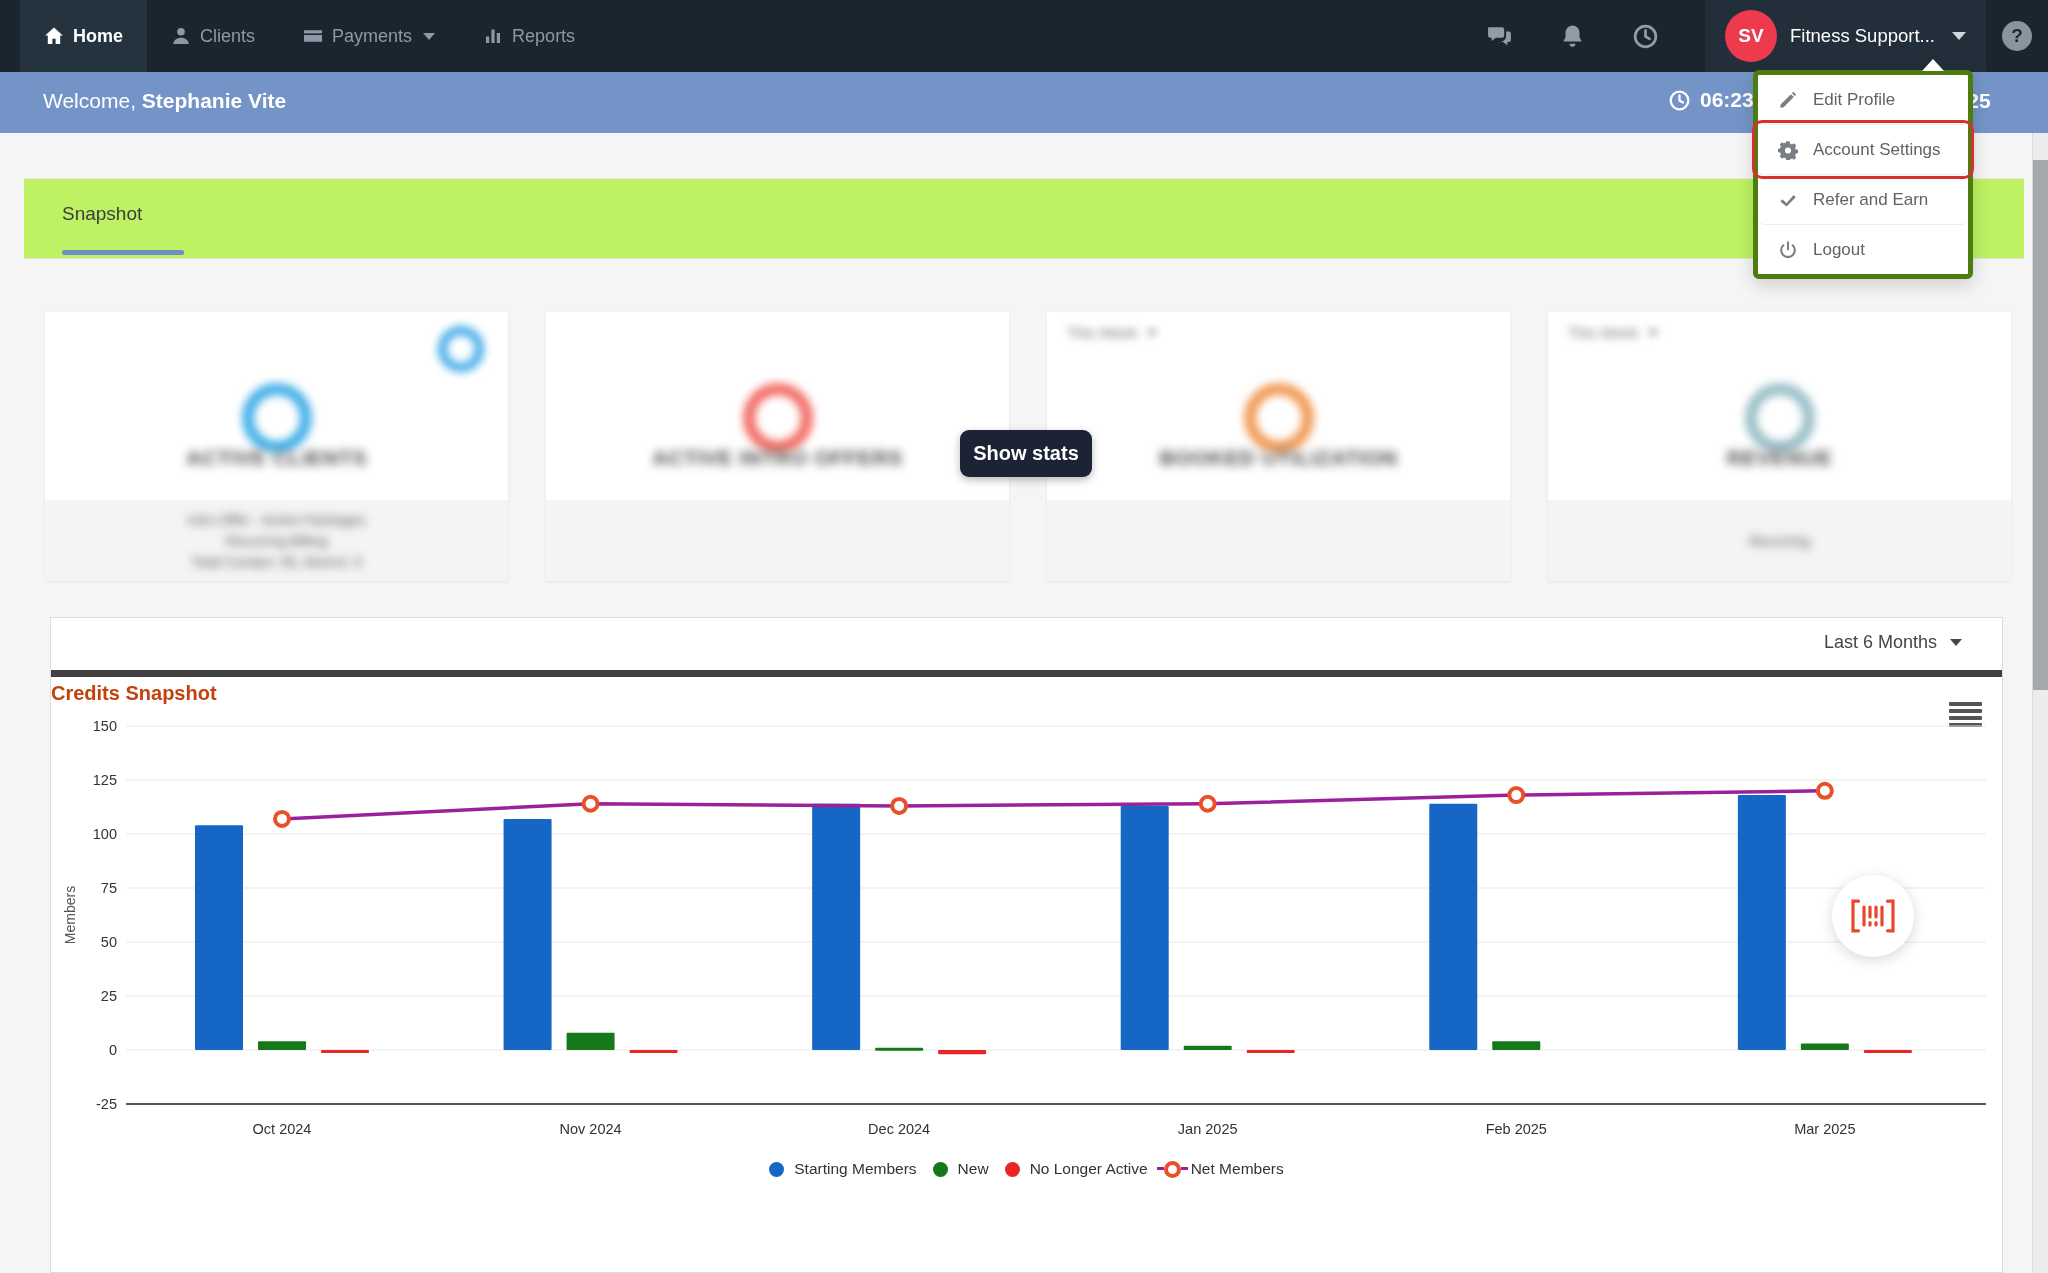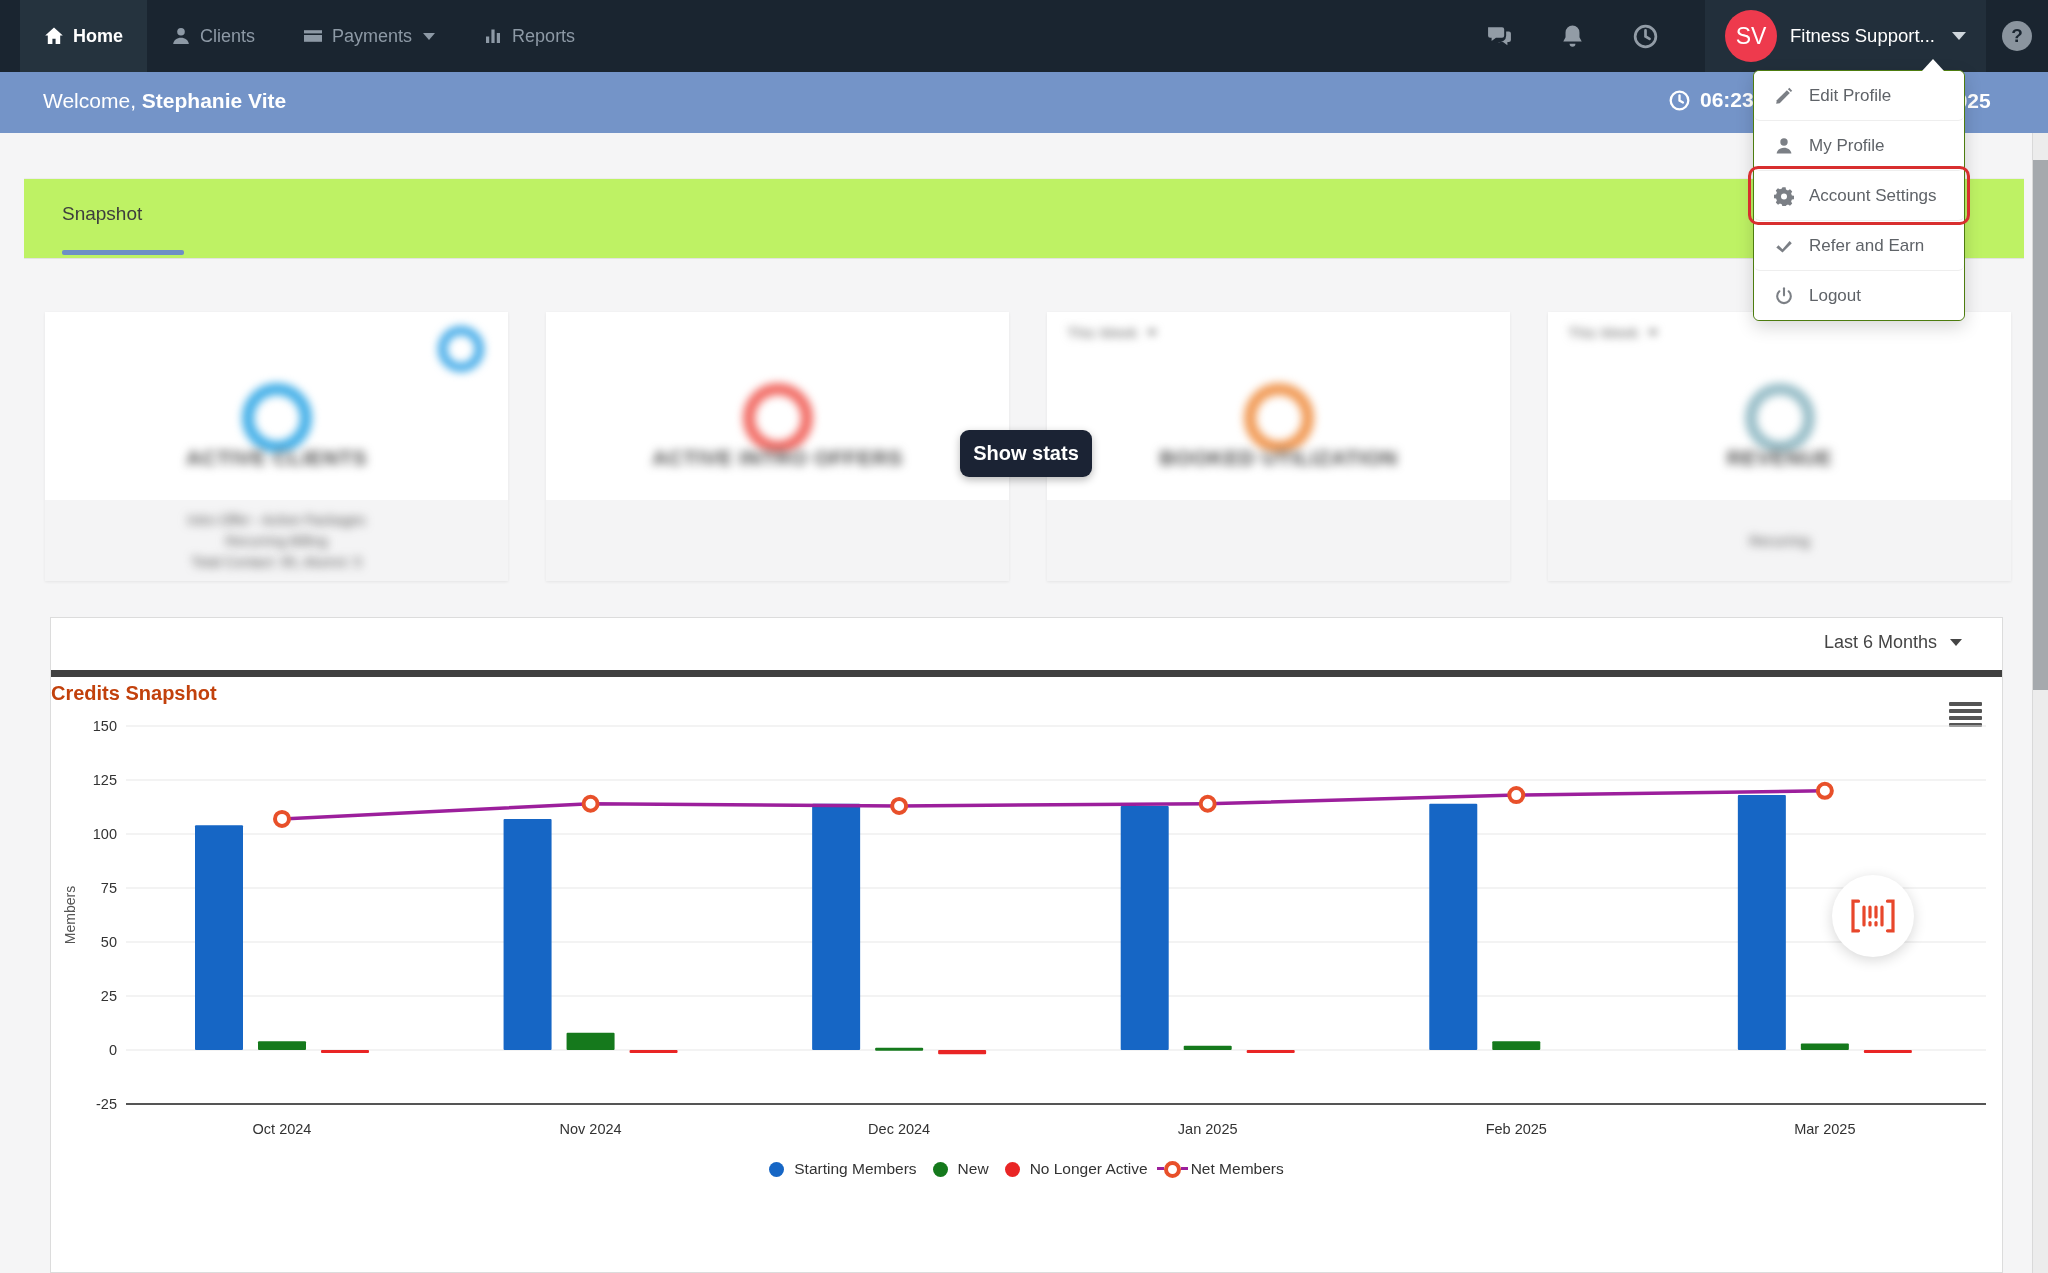--- a/index.html
+++ b/index.html
@@ -11,36 +11,36 @@
   .nav-items{position:absolute;left:20px;top:0;height:72px;display:flex;}
   .nav-item{display:flex;align-items:center;gap:9px;padding:16px 24px;color:#8d99a5;font-size:18px;cursor:pointer;}
   .nav-item.active{background:#25333e;color:#fff;font-weight:700;}
   .ico{display:inline-flex;align-items:center;justify-content:center;}
   .nav-item .ico svg{width:20px;height:20px;}
   .caret-sm{width:0;height:0;border-left:6px solid transparent;border-right:6px solid transparent;border-top:7px solid currentColor;display:inline-block;margin-left:2px;}
   .nav-right{position:absolute;right:0;top:0;height:72px;display:flex;align-items:center;}
   .nav-icon-btn{color:#929ca6;margin-right:46px;cursor:pointer;}
   .nav-icon-btn svg{width:27px;height:27px;}
   .user-block{display:flex;align-items:center;background:#222f3b;height:72px;padding:0 20px;gap:13px;cursor:pointer;}
-  .avatar{width:52px;height:52px;border-radius:50%;color:#fff;font-weight:400;font-size:23px;display:flex;align-items:center;justify-content:center;}
+  .avatar{width:52px;height:52px;border-radius:50%;color:#fff;font-weight:700;font-size:19px;display:flex;align-items:center;justify-content:center;}
   .user-name{color:#fff;font-size:18.5px;}
   .user-caret{width:0;height:0;border-left:7px solid transparent;border-right:7px solid transparent;border-top:8px solid #cfd6dc;margin-left:4px;}
   .help-btn{margin:0 16px;width:30px;height:30px;border-radius:50%;background:#8a949e;color:#1a2530;font-weight:800;font-size:19px;display:flex;align-items:center;justify-content:center;cursor:pointer;}
 
   
   .welcome-bar{position:absolute;top:72px;left:0;right:0;height:61px;background:#7494c8;color:#fff;z-index:5;}
   .welcome-text{position:absolute;left:43px;top:17px;font-size:21px;}
   .welcome-text b{font-weight:700;}
   .time-box{position:absolute;left:1668px;top:16px;display:flex;align-items:center;gap:9px;font-weight:700;font-size:21px;}
   .time-box svg{width:23px;height:23px;}
   .year-box{position:absolute;left:1944px;top:17px;font-weight:700;font-size:21px;}
 
   
   .menu-arrow{position:absolute;left:1922px;top:59px;width:0;height:0;border-left:11px solid transparent;border-right:11px solid transparent;border-bottom:12px solid #fff;z-index:1001;}
-  .user-menu{position:absolute;left:1753px;top:70px;width:210px;background:#fff;border:1px solid #4d7c0f;border-radius:6px;box-shadow:0 6px 18px rgba(0,0,0,.16);z-index:1000;}
+  .user-menu{position:absolute;left:1753px;top:70px;width:210px;background:#fff;border:5px solid #4d7c0f;border-radius:6px;box-shadow:0 6px 18px rgba(0,0,0,.16);z-index:1000;}
   .menu-item{position:relative;height:49px;display:flex;align-items:center;padding-left:20px;gap:15px;color:#5f6368;font-size:17px;border-bottom:1px solid #eeeeee;cursor:pointer;background:#fff;border-radius:6px;}
   .menu-item:last-child{border-bottom:none;}
   .menu-item .ico svg{width:20px;height:20px;color:#7b7f85;}
   .menu-highlight{position:absolute;left:-6px;right:-6px;top:-5px;bottom:-5px;border:3.5px solid #d82f2f;border-radius:10px;pointer-events:none;z-index:5;}
 
   
   .tab-card{position:absolute;top:178px;left:24px;right:24px;height:79px;background:#bef264;border-top:1px solid #ececec;border-bottom:1px solid #e2e2e2;}
   .tab{position:absolute;left:38px;top:24px;font-size:19px;color:#3d3d3d;cursor:pointer;}
   .tab-underline{position:absolute;left:38px;bottom:3px;width:122px;height:5px;background:#6d8fc5;border-radius:2px;}
 
@@ -176,29 +176,20 @@
   <div class="menu-arrow"></div>
   <div class="user-menu" id="user-menu">
       <div class="menu-item">
         <span class="ico">
           <svg viewBox="0 0 20 20" fill="currentColor">
             <path d="M2.8 14.3 12.9 4.2l2.9 2.9L5.7 17.2l-3.5.6z"></path>
             <path d="M13.9 3.2l1.4-1.4 2.9 2.9-1.4 1.4z"></path>
           </svg>
         </span>
         <span>Edit Profile</span>
-      </div>
-      <div class="menu-item">
-        <span class="ico">
-          <svg viewBox="0 0 20 20" fill="currentColor">
-            <circle cx="10" cy="6" r="3.7"></circle>
-            <path d="M2.6 17.6c.4-3.6 3.5-5.8 7.4-5.8s7 2.2 7.4 5.8z"></path>
-          </svg>
-        </span>
-        <span>My Profile</span>
       </div>
       <div class="menu-item">
         <span class="ico">
           <svg viewBox="0 0 20 20" fill="currentColor">
             <path d="M8.4 1.2h3.2l.4 2.4 2 .8 2-1.1 2.2 2.2-1.1 2 .8 2 2.4.4v3.2l-2.4.4-.8 2 1.1 2-2.2 2.2-2-1.1-2 .8-.4 2.4H8.4L8 18.4l-2-.8-2 1.1-2.2-2.2 1.1-2-.8-2-2.4-.4V8.9l2.4-.4.8-2-1.1-2L3.9 2.2l2 1.1 2-.8z"></path>
             <circle cx="10" cy="10.4" r="3" fill="#fff"></circle>
           </svg>
         </span>
         <span>Account Settings</span>
         <div class="menu-highlight" style="border-color: rgb(216, 47, 47);"></div>

